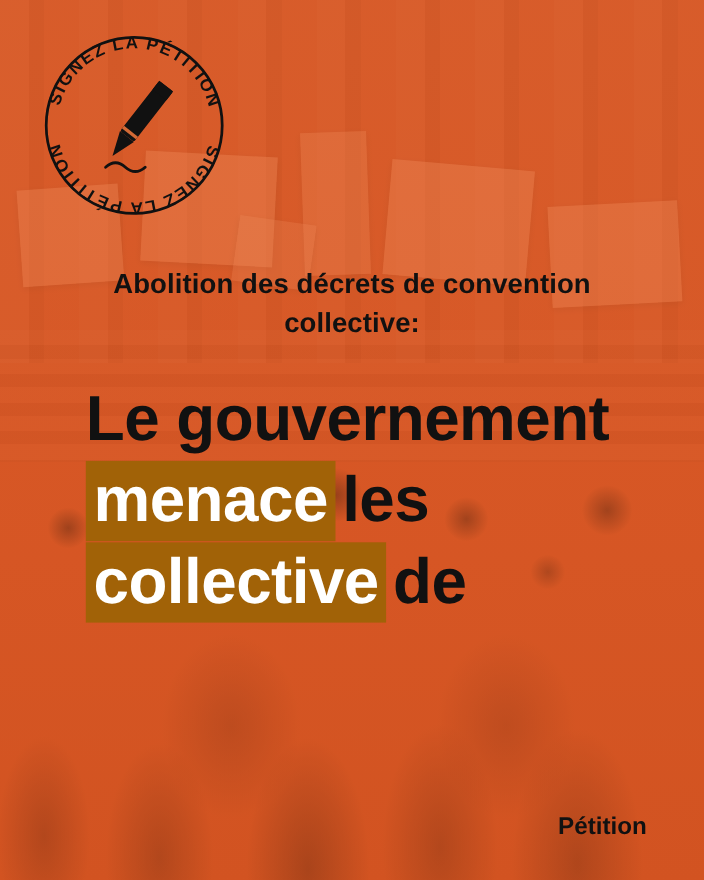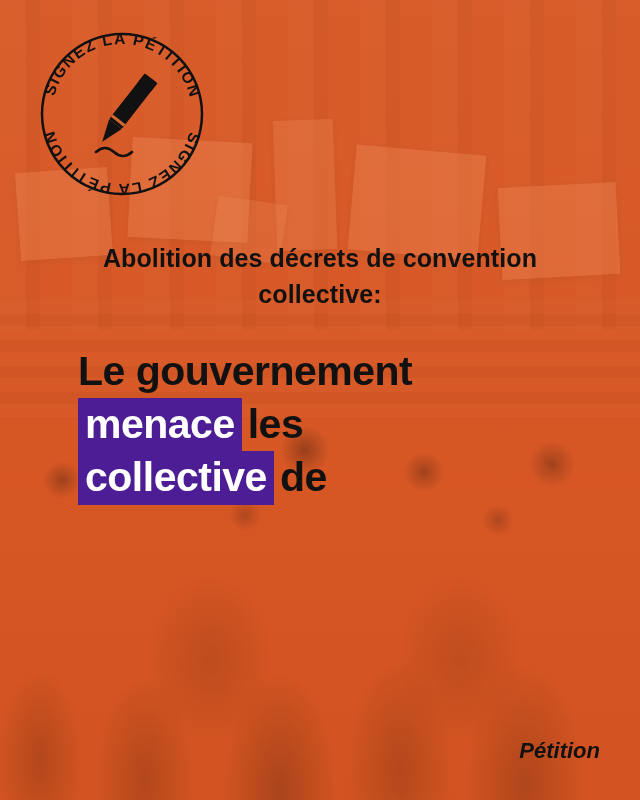--- a/index.html
+++ b/index.html
@@ -133,48 +133,47 @@
     margin-top: 13px;
   }
   .headline {
     position: absolute;
     left: 78px;
     top: 346px;
     width: 520px;
   }
   .hl-line {
     font-weight: bold;
-    font-size: 41px;
+    font-size: 58px;
     line-height: 1.22;
     letter-spacing: -0.5px;
     white-space: nowrap;
     margin-bottom: 3px;
   }
   .hl-line .plain {
     color: #111111;
   }
   .hl-line .hl {
-    background: #4c1d95;
+    background: #a16207;
     color: #ffffff;
     padding: 3px 7px 5px 7px;
     box-decoration-break: clone;
     -webkit-box-decoration-break: clone;
   }
   .hl-line .after {
     color: #111111;
     padding-left: 6px;
   }
   .footer-label {
     position: absolute;
-    right: 40px;
+    right: 52px;
     bottom: 36px;
     color: #111111;
     font-weight: bold;
     font-size: 22px;
-    font-style: italic;
   }
 </style>
 </head>
 <body>
 
 <div class="poster">
 
   <div class="photo">
     <div class="columns"></div>
     <div class="steps"></div>

